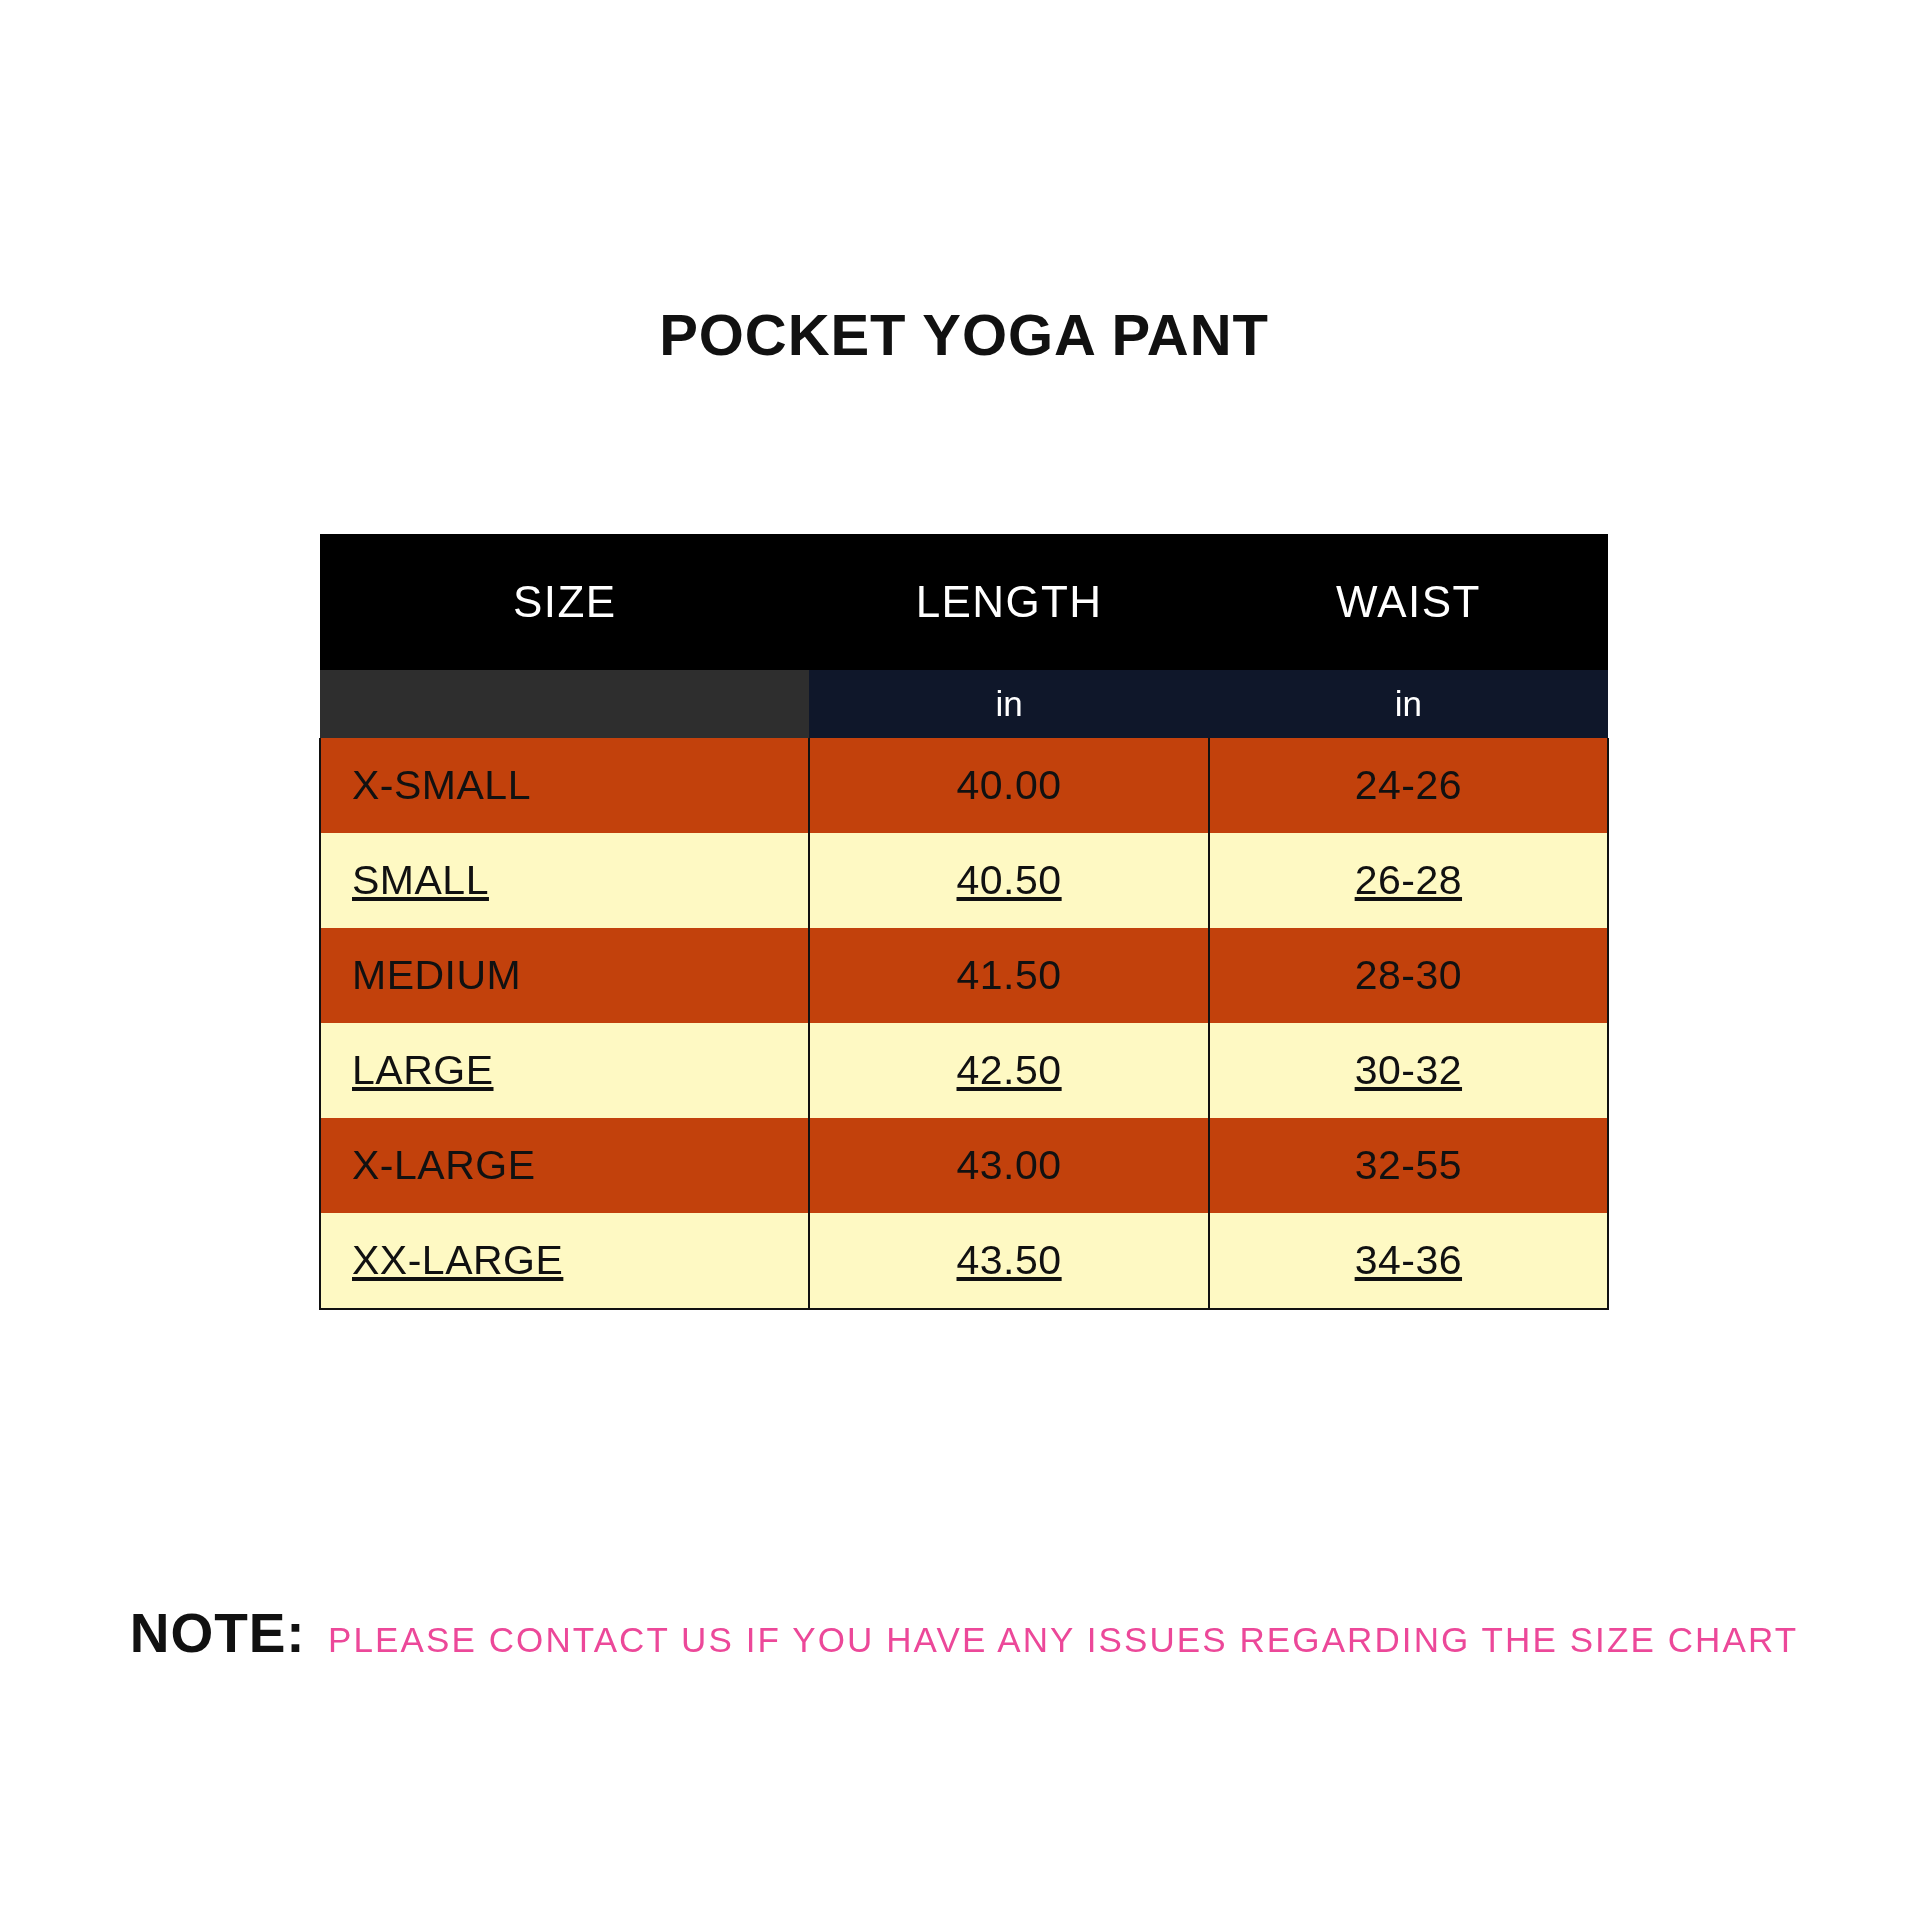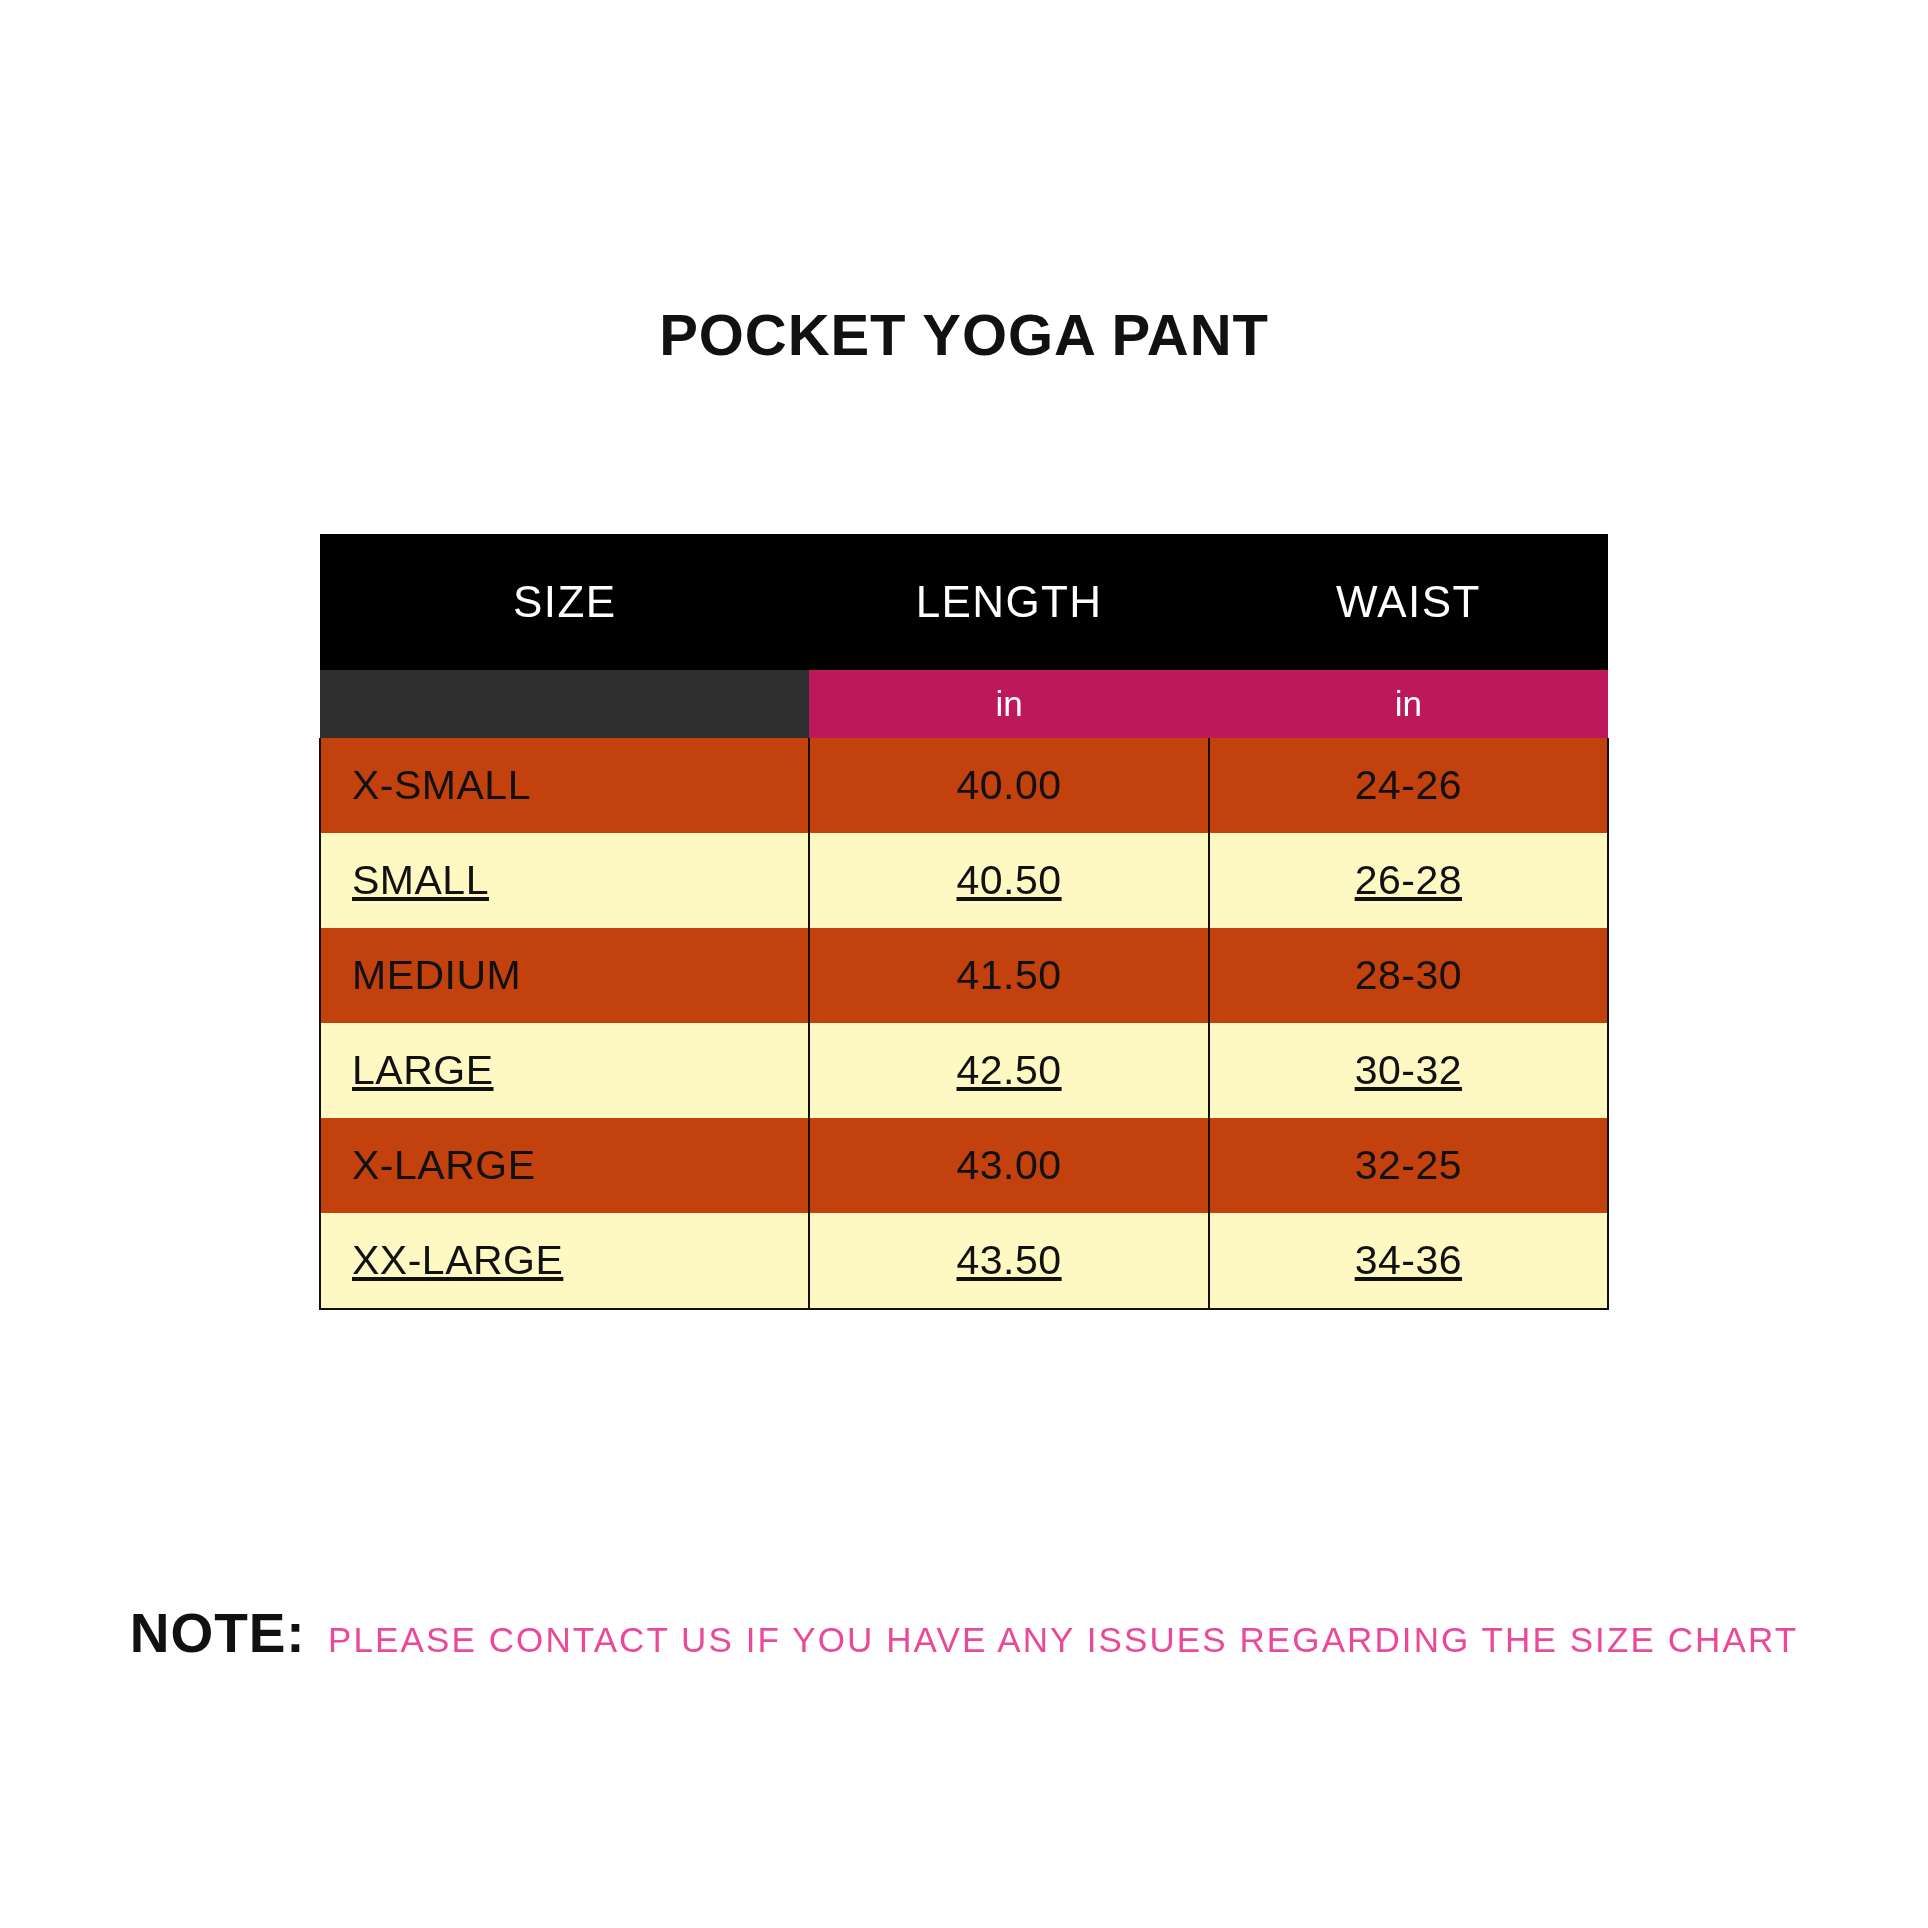--- a/index.html
+++ b/index.html
@@ -57,21 +57,21 @@
     height: 134px;
     vertical-align: middle;
     text-align: center;
     letter-spacing: 1.4px;
   }
   .head-row th.size-head {
     text-align: center;
   }
 
   .unit-row td {
-    background: #be185d;
+    background: #0f172a;
     color: #ffffff;
     font-size: 35px;
     height: 66px;
     text-align: center;
     vertical-align: middle;
   }
   .unit-row td.unit-blank {
     background: #2e2e2e;
   }
 
@@ -175,21 +175,21 @@
           <td class="num-cell div-left edge-right">28-30</td>
         </tr>
         <tr class="light">
           <td class="size-cell edge-left">LARGE</td>
           <td class="num-cell div-left">42.50</td>
           <td class="num-cell div-left edge-right">30-32</td>
         </tr>
         <tr class="shade">
           <td class="size-cell edge-left">X-LARGE</td>
           <td class="num-cell div-left">43.00</td>
-          <td class="num-cell div-left edge-right">32-25</td>
+          <td class="num-cell div-left edge-right">32-55</td>
         </tr>
         <tr class="light">
           <td class="size-cell edge-left">XX-LARGE</td>
           <td class="num-cell div-left">43.50</td>
           <td class="num-cell div-left edge-right">34-36</td>
         </tr>
       </tbody>
     </table>
   </div>
 

